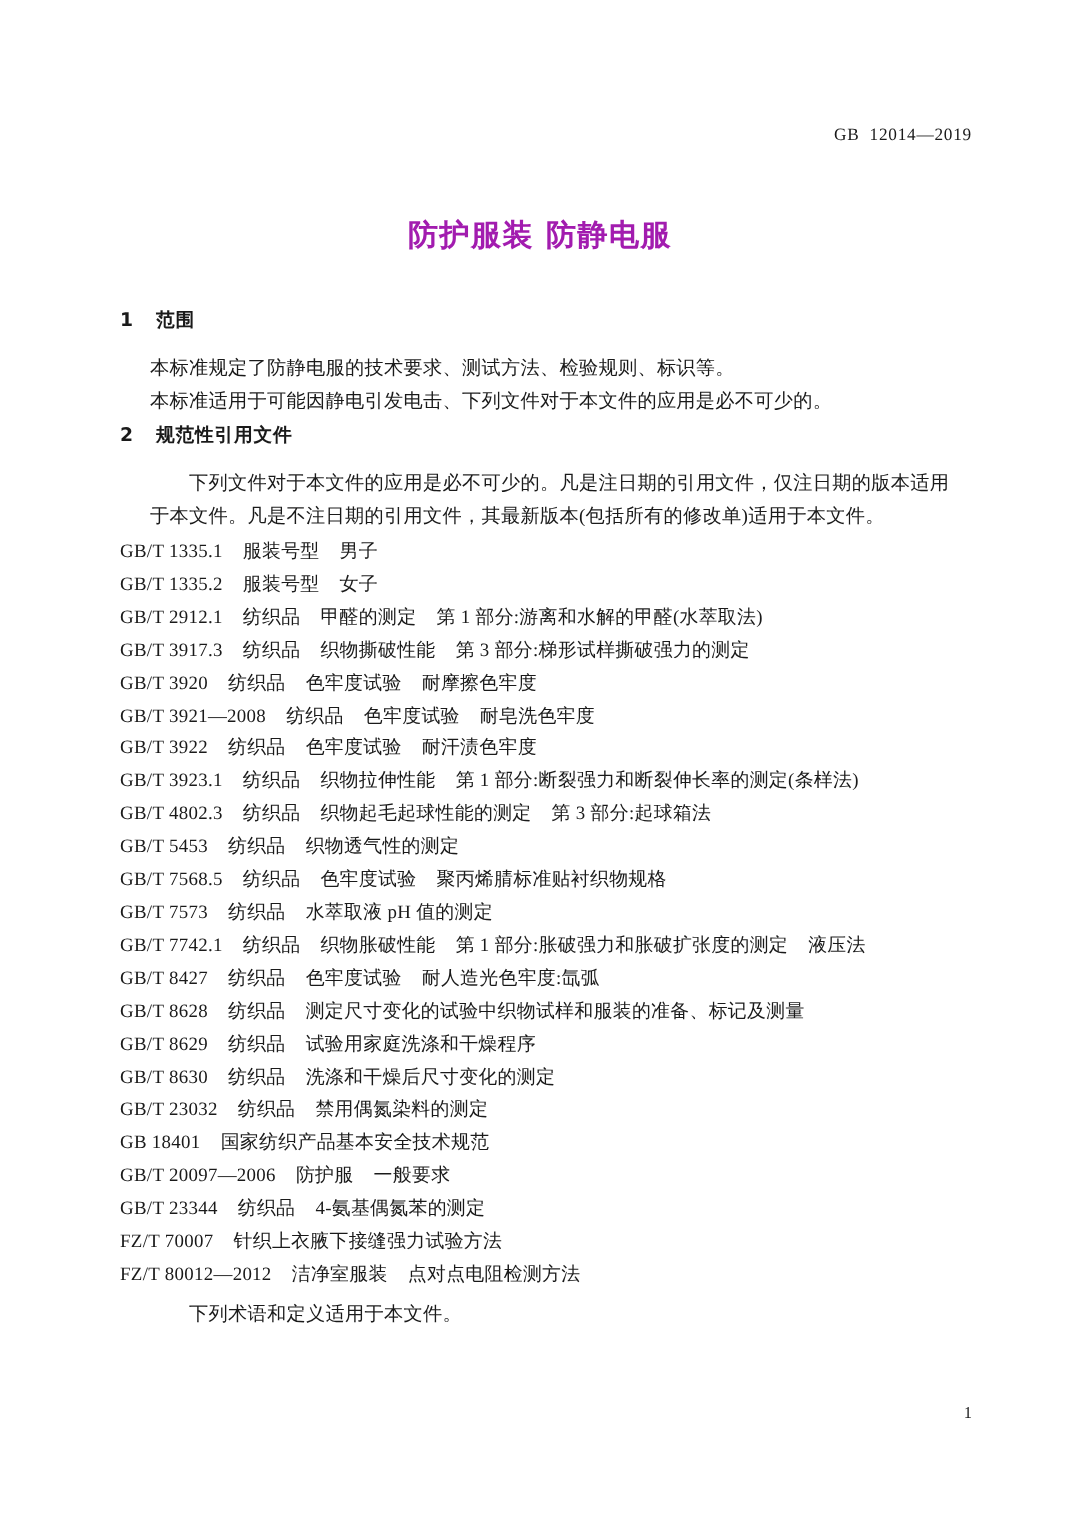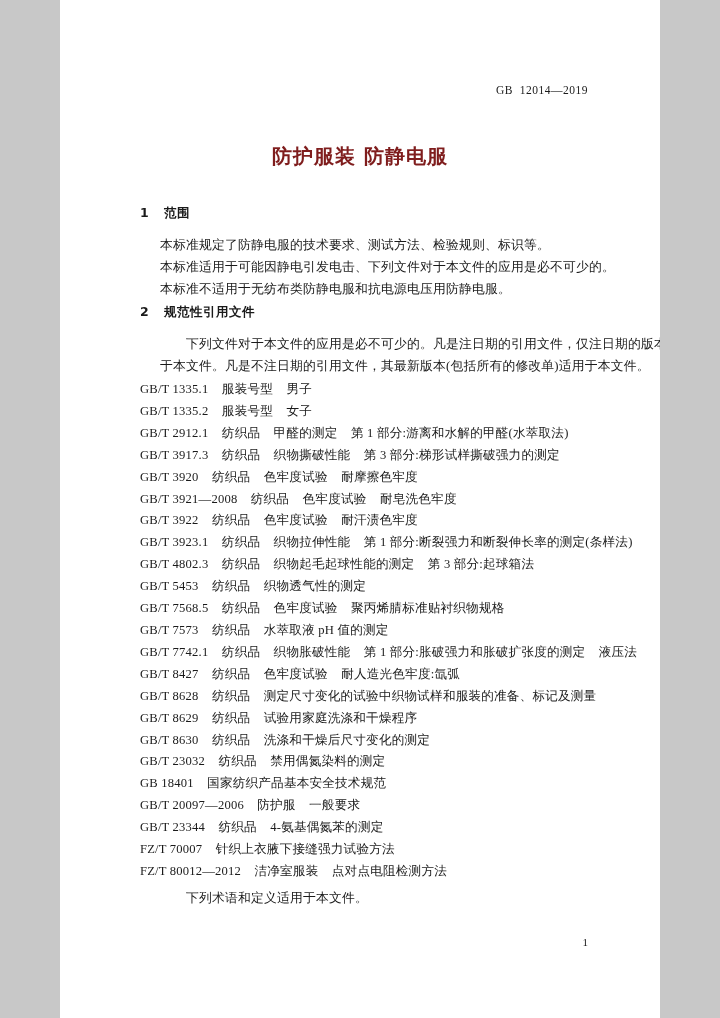--- a/index.html
+++ b/index.html
@@ -2,21 +2,21 @@
 <html><head>
 <meta charset="utf-8">
 <style>
   html, body {
     margin: 0;
     padding: 0;
     background: #c8c8c8;
   }
   .page {
     position: relative;
-    width: 600px;
+    width: 720px;
     height: 1018px;
     background: #ffffff;
     margin: 0 auto;
     font-family: "DejaVu Sans", "Liberation Sans", sans-serif;
     color: #1a1a1a;
     overflow: hidden;
   }
   .header {
     position: absolute;
     top: 84px;
@@ -30,21 +30,21 @@
   .doc-title {
     position: absolute;
     top: 143px;
     left: 0;
     width: 100%;
     text-align: center;
     font-size: 20px;
     font-weight: bold;
     letter-spacing: 1px;
     font-family: "DejaVu Sans", "Liberation Sans", sans-serif;
-    color: #7f1d1d;
+    color: #a21caf;
   }
   .content {
     position: absolute;
     top: 205px;
     left: 80px;
     width: 565px;
   }
   .sec {
     margin-bottom: 4px;
   }
@@ -100,21 +100,20 @@
 
   <div class="content">
 
     <div class="sec">
       <div class="sec-head">
         <span class="num">1</span><span>范围</span>
       </div>
       <div class="body-block">
         <div class="para">本标准规定了防静电服的技术要求、测试方法、检验规则、标识等。</div>
         <div class="para">本标准适用于可能因静电引发电击、下列文件对于本文件的应用是必不可少的。</div>
-        <div class="para">本标准不适用于无纺布类防静电服和抗电源电压用防静电服。</div>
       </div>
     </div>
 
     <div class="sec">
       <div class="sec-head">
         <span class="num">2</span><span>规范性引用文件</span>
       </div>
       <div class="body-block">
         <div class="para indent">下列文件对于本文件的应用是必不可少的。凡是注日期的引用文件，仅注日期的版本适用于本文件。凡是不注日期的引用文件，其最新版本(包括所有的修改单)适用于本文件。</div>
       </div>

